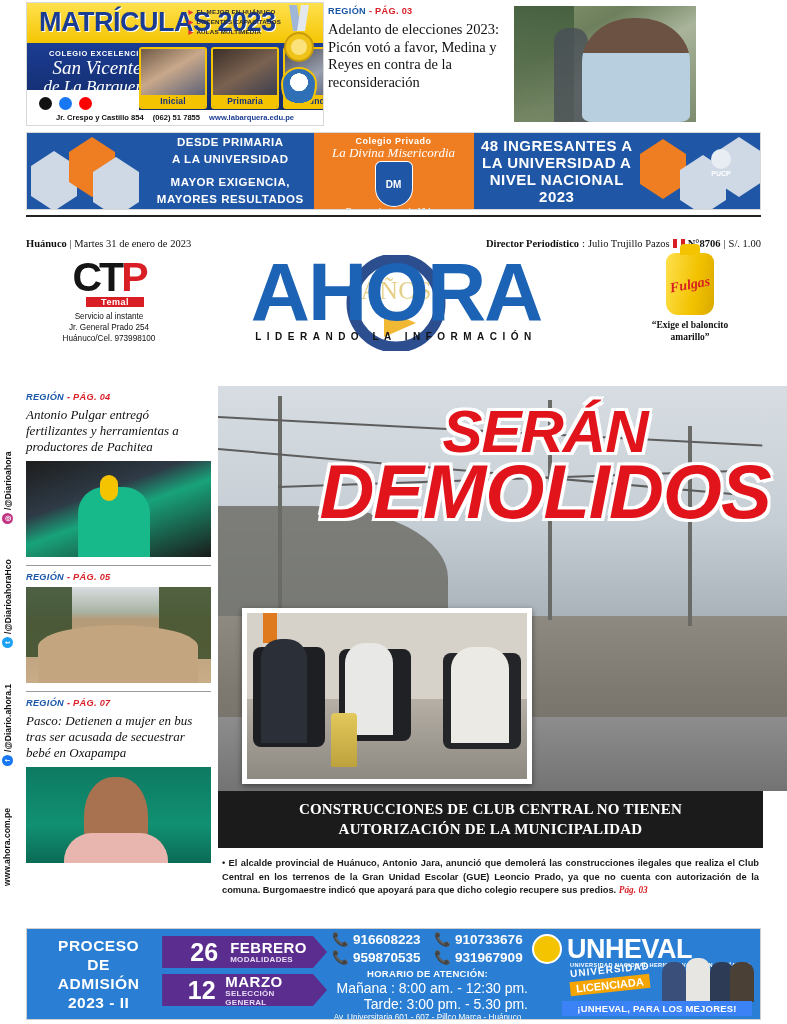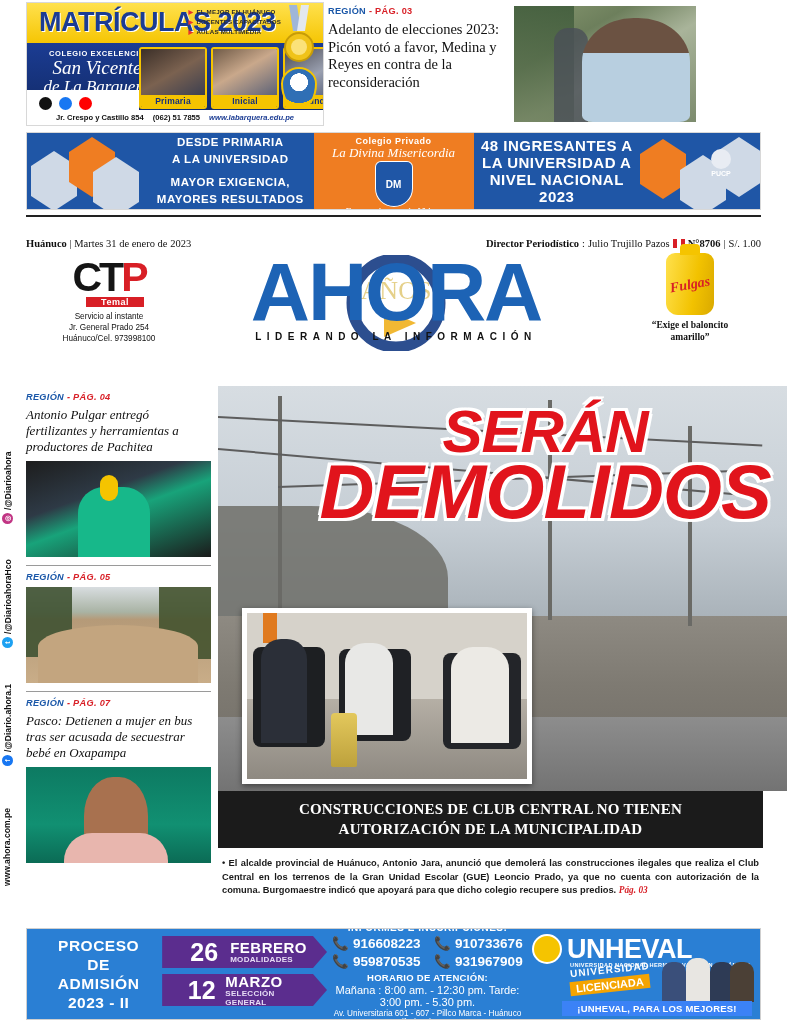--- a/index.html
+++ b/index.html
@@ -61,21 +61,21 @@
     background:radial-gradient(circle at 50% 35%, #fff 0 30%, #2f6fb5 31% 70%, #f5c400 71%);
     border-radius:50% 50% 45% 45%/40% 40% 60% 60%; border:2px solid #f5c400;
   }
   .ads-social { position:absolute; left:12px; bottom:15px; z-index:6; display:flex; gap:7px; }
   .ads-social i { width:13px; height:13px; border-radius:50%; display:block; }
   .ads-foot {
     position:absolute; left:0; right:0; bottom:0; height:15px; background:#fff;
     display:flex; align-items:center; justify-content:center; gap:9px; z-index:7;
   }
   .ads-foot span { font-size:7.6px; font-weight:bold; color:#111; white-space:nowrap; }
-  .ads-foot .web { color:#1b3c93;font-style:italic; }
+  .ads-foot .web { color:#1b3c93; }
   .ads-white-strip { position:absolute; left:0; bottom:15px; width:112px; height:20px; background:#fff; z-index:5; }
 
   
   .teaser { width:378px; margin-left:4px; display:flex; padding-top:4px; }
   .teaser-text { width:186px; padding-right:6px; }
   .kicker { font-size:9.2px; font-weight:bold; letter-spacing:0.3px; margin-bottom:5px; }
   .kicker .k-sec { color:#1a57a8; }
   .kicker .k-pag { color:#d81f26; }
   .teaser-head {
     font-family:"Liberation Serif",serif; font-size:14.5px; line-height:17.5px; color:#111;
@@ -270,21 +270,21 @@
   .date-pill.r { background:#5b2d8e; }
   .date-num { color:#fff; font-weight:bold; font-size:25px; line-height:25px; width:40px; text-align:center; }
   .date-txt { margin-left:6px; }
   .date-m { color:#fff; font-weight:bold; font-size:15px; line-height:15px; letter-spacing:.5px; }
   .date-s { color:#e7dcf5; font-weight:bold; font-size:8px; letter-spacing:.3px; }
 
   .abm { flex:1; text-align:center; color:#fff; }
   .abm .t1 { font-size:10px; font-weight:bold; letter-spacing:.5px; }
   .abm .phones { display:flex; justify-content:center; gap:14px; font-weight:bold; font-size:13.5px; margin-top:2px; }
   .abm .t2 { font-size:9.5px; font-weight:bold; margin-top:3px; letter-spacing:.3px; }
-  .abm .t3 { font-size:11px; margin-top:1px; }
+  .abm .t3 { font-size:14px; margin-top:1px;text-align:right; }
   .abm .t4 { font-size:8.2px; margin-top:1px; }
 
   .abr { width:232px; position:relative; height:92px; }
   .unheval-row { display:flex; align-items:center; gap:5px; padding-top:6px; }
   .unh-seal { width:30px; height:30px; border-radius:50%; background:#f5c400; border:2px solid #fff; margin-left:4px; }
   .unh-name { color:#fff; font-weight:bold; font-size:27px; letter-spacing:-.5px; line-height:27px; }
   .unh-sub { color:#fff; font-size:5.6px; letter-spacing:.4px; font-weight:bold; margin-left:42px; margin-top:-2px; }
   .unh-badge { position:absolute; left:42px; top:36px; }
   .unh-b1 { color:#fff; font-size:10px; font-weight:bold; letter-spacing:1px; transform:rotate(-6deg); }
   .unh-b2 { background:#f5a400; color:#fff; font-size:11px; font-weight:bold; padding:1px 6px; transform:rotate(-6deg); display:inline-block; margin-top:1px; }
@@ -320,27 +320,27 @@
         <circle cx="16" cy="42" r="8" fill="#fbe27a"></circle>
       </svg>
 
       <div class="ads-colegio">
         <div class="l1">COLEGIO EXCELENCIA</div>
         <div class="l2">San Vicente</div>
         <div class="l3">de La Barquera</div>
       </div>
 
       <div class="ads-photos">
+        <div class="ads-photo p1">
+          <div class="ph"></div>
+          <div class="ads-lvl">Inicial</div>
+        </div>
         <div class="ads-photo p2">
           <div class="ph"></div>
           <div class="ads-lvl">Primaria</div>
-        </div>
-        <div class="ads-photo p1">
-          <div class="ph"></div>
-          <div class="ads-lvl">Inicial</div>
         </div>
         <div class="ads-photo p3">
           <div class="ph"></div>
           <div class="ads-lvl">Secundaria</div>
         </div>
       </div>
 
       <div class="ads-shield"></div>
       <div class="ads-white-strip"></div>
 

